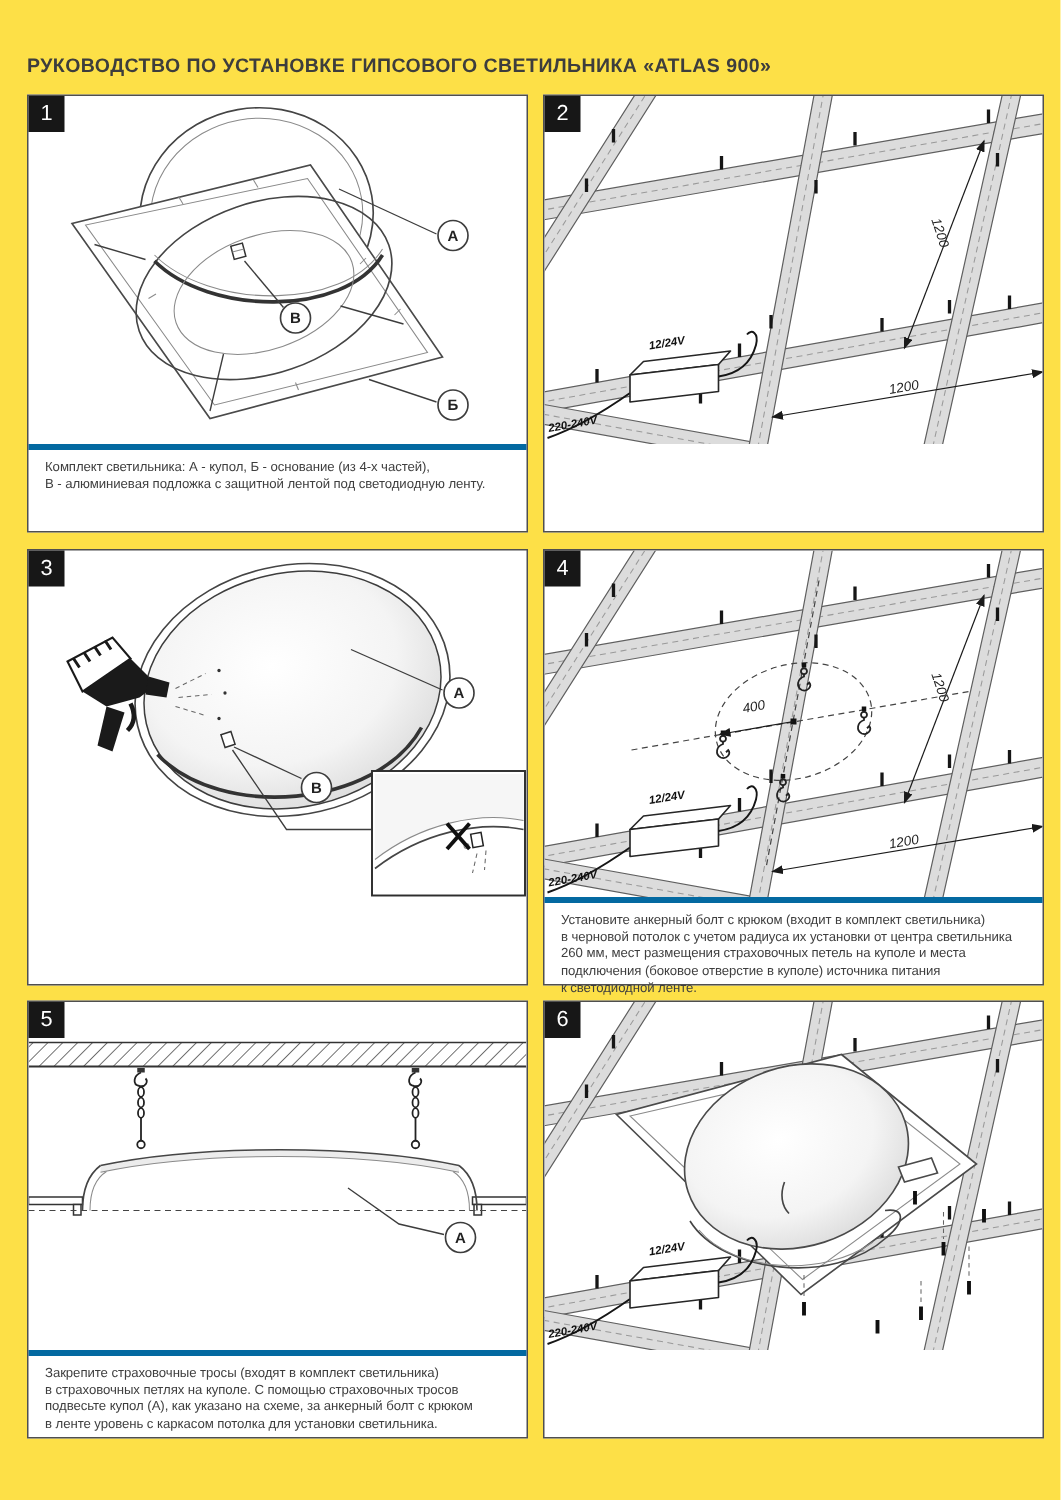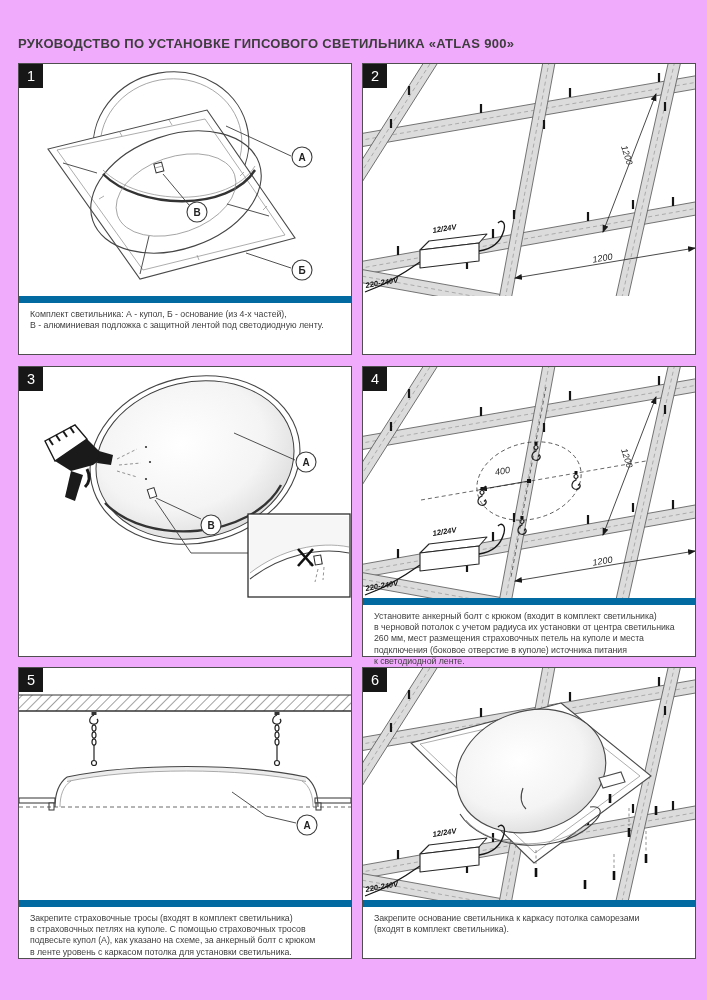--- a/index.html
+++ b/index.html
@@ -1,32 +1,32 @@
 <!DOCTYPE html>
 <html><head>
 <meta charset="utf-8">
 <style>
   html,body{margin:0;padding:0;background:#fff;}
   body{width:707px;height:1000px;font-family:"Liberation Sans",sans-serif;}
-  .page{position:relative;width:707px;height:1000px;background:#f0abfc;overflow:hidden;}
+  .page{position:relative;width:707px;height:1000px;background:#fde047;overflow:hidden;}
   .title{position:absolute;left:18px;top:36px;margin:0;font-size:13px;font-weight:bold;
          letter-spacing:.3px;color:#3d3d3d;white-space:nowrap;}
   .panel{position:absolute;width:332px;background:#fff;border:1px solid #4f4f4f;}
   #p1{left:18px;top:63px;height:290px}
   #p2{left:362px;top:63px;height:290px}
   #p3{left:18px;top:366px;height:289px}
   #p4{left:362px;top:366px;height:289px}
   #p5{left:18px;top:667px;height:290px}
   #p6{left:362px;top:667px;height:290px}
   .badge{position:absolute;top:0;left:0;width:24px;height:24px;background:#171717;color:#fff;
          font-size:14.5px;display:flex;align-items:center;justify-content:center;z-index:3;}
   .diagram{position:absolute;left:0;top:0;right:0;bottom:58px;overflow:hidden;}
   .diagram svg{display:block;}
   .caption{position:absolute;left:0;right:0;bottom:0;height:58px;box-sizing:border-box;
-           border-top:7px solid #0369a1;padding:6px 11px 4px 11px;font-size:8.8px;
+           border-top:4px solid #0369a1;padding:6px 11px 4px 11px;font-size:8.8px;
            letter-spacing:-.05px;line-height:11.2px;color:#3f3f3f;white-space:pre-line;}
   
   .bar{fill:#dcdcdc;stroke:#5f5f5f;stroke-width:.8}
   .barc{stroke:#9a9a9a;stroke-width:.7;stroke-dasharray:4 3}
   .pin{stroke:#161616;stroke-width:2.2}
   .edge{stroke:#454545;stroke-width:1.1;fill:none}
   .thin{stroke:#8a8a8a;stroke-width:.7;fill:none}
   .lead{stroke:#3d3d3d;stroke-width:.9;fill:none}
   .dashed{stroke:#444;stroke-width:.8;fill:none;stroke-dasharray:4 3}
   .dashedthin{stroke:#666;stroke-width:.7;fill:none;stroke-dasharray:3 2.5}
@@ -361,16 +361,14 @@
           <line class="screw" x1="251" y1="203" x2="251" y2="212"></line>
           <line class="screw" x1="222" y1="212" x2="222" y2="221"></line>
           <line class="screw" x1="173" y1="200" x2="173" y2="209"></line>
           <line class="screw" x1="293" y1="138" x2="293" y2="147"></line>
         </g>
         <use href="#psuBox"></use>
         <text class="psut" transform="translate(70,169) rotate(-9)">12/24V</text>
         <text class="psut" transform="translate(3,224) rotate(-10)">220-240V</text>
       </svg>
     </div>
-    <div class="caption">Закрепите основание светильника к каркасу потолка саморезами
-(входят в комплект светильника).</div>
   </section>
 </div>
 
 </body></html>

